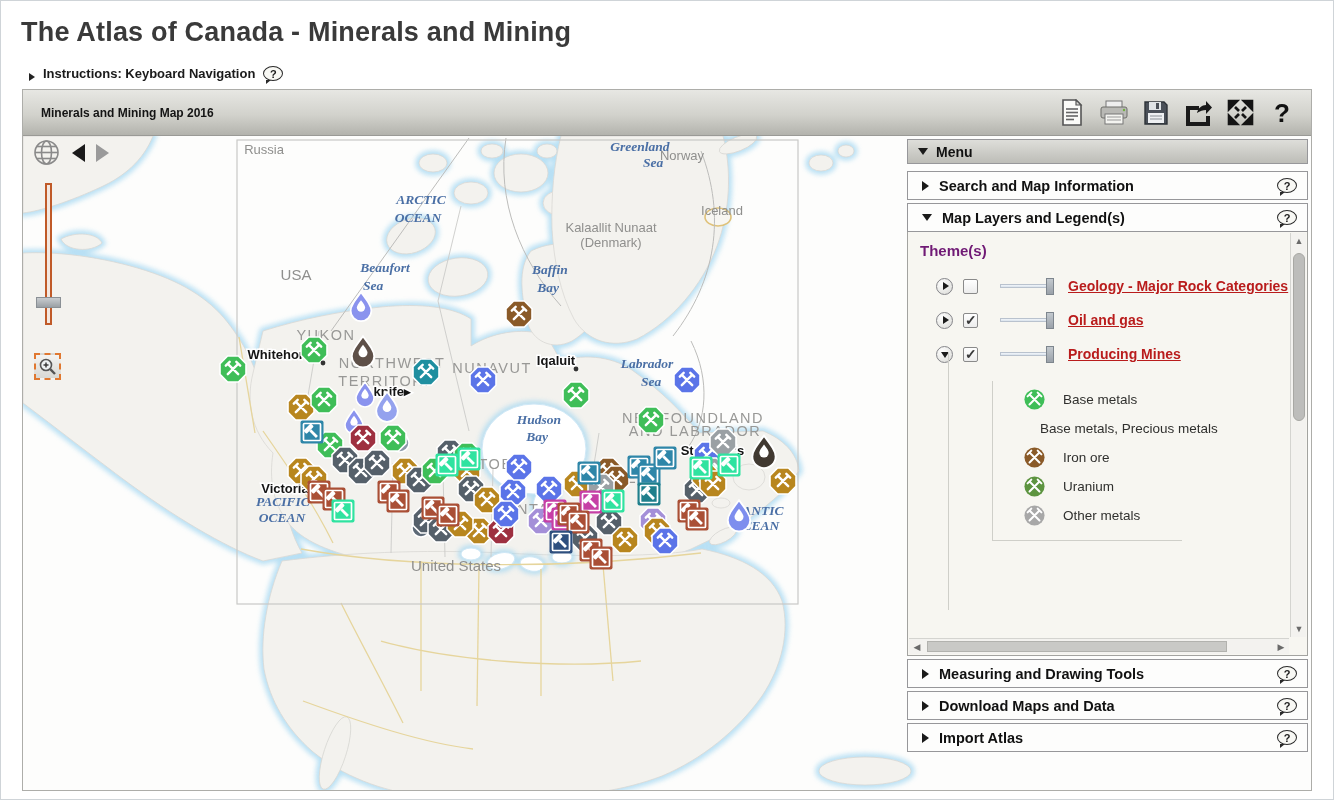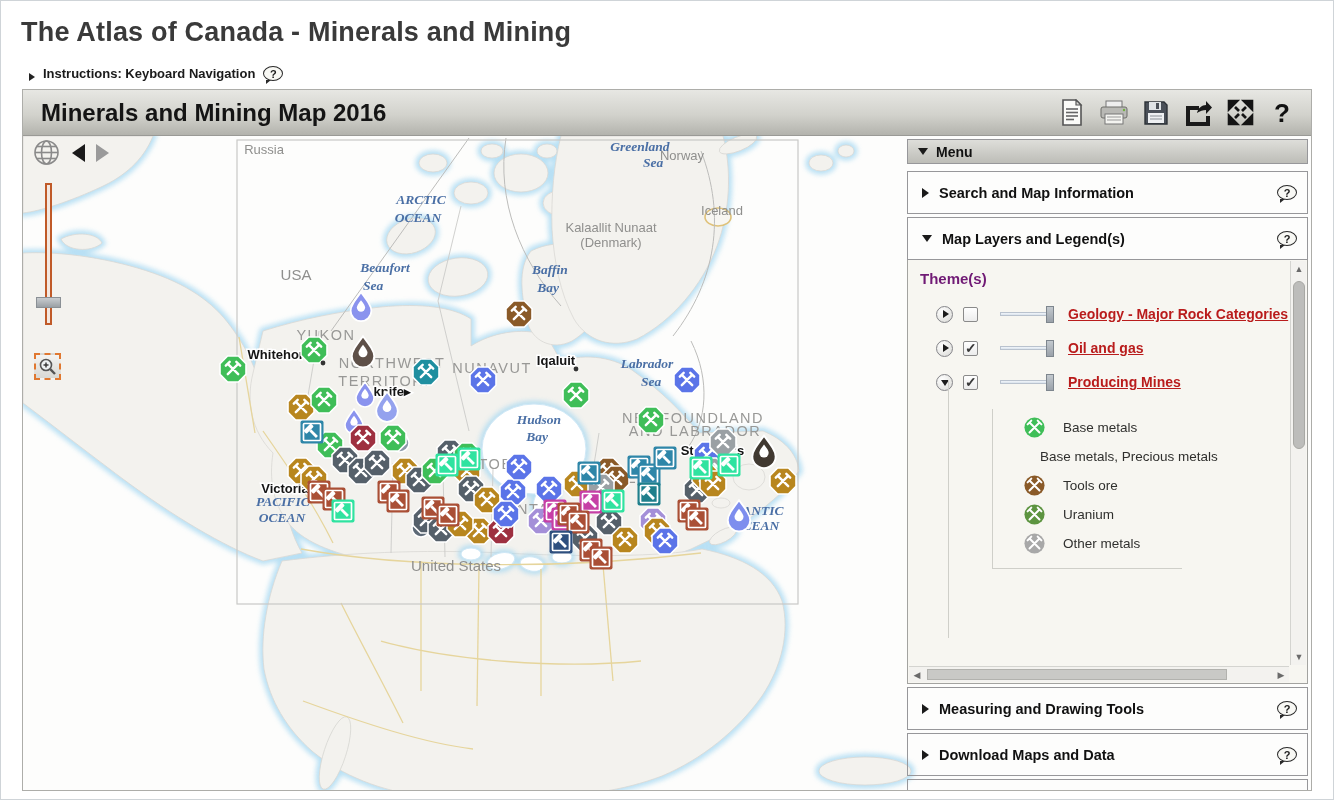--- a/index.html
+++ b/index.html
@@ -10,21 +10,21 @@
   .h1 { font-size:27px; font-weight:bold; color:#3a3a3a; padding:16px 0 0 20px; letter-spacing:.2px; }
   .instr { display:flex; align-items:flex-end; gap:8px; padding:18px 0 8px 28px; }
   .instr .tri-r-sm { width:0; height:0; border-left:6px solid #222; border-top:4px solid transparent; border-bottom:4px solid transparent; }
   .instr .lbl { font-size:13px; font-weight:bold; color:#1a1a1a; }
   .help-bubble { width:20px; height:15px; border:1.5px solid #2a2a2a; border-radius:50%; background:#f8f8f4; font-size:11px; font-weight:bold; color:#1a1a1a; display:inline-flex; align-items:center; justify-content:center; position:relative; flex:0 0 auto; }
   .help-bubble::after{ content:""; position:absolute; left:2px; bottom:-4px; border-left:5px solid #2a2a2a; border-bottom:4px solid transparent; }
 
   
   .viewer { position:absolute; left:21px; right:21px; top:88px; height:702px; border:1px solid #adadA9; background:#fdfdfb; }
   .titlebar { height:46px; background:linear-gradient(#e7e7e3 0%, #d2d2cc 55%, #b3b3ad 100%); border-bottom:1px solid #9a9a96; display:flex; align-items:center; padding:0 14px 0 18px; }
-  .titlebar .vtitle { font-size:24px; font-weight:bold; color:#141414; }
+  .titlebar .vtitle { font-size:12px; font-weight:bold; color:#141414; }
   .tb-icons { margin-left:auto; display:flex; align-items:center; gap:12px; }
   .tb-icons .icn { width:30px; height:30px; display:flex; align-items:center; justify-content:center; cursor:pointer; }
   .tb-icons .qmark { font-size:26px; font-weight:bold; color:#111; line-height:1; }
 
   .vbody { position:relative; height:654px; overflow:hidden; background:#fdfdfb; }
   .mapsvg { position:absolute; left:0; top:0; }
 
   
   .mapctl { position:absolute; left:0; top:0; }
   .globe { position:absolute; left:10px; top:3px; }
@@ -34,21 +34,21 @@
   .zslider-handle { position:absolute; left:13px; top:161px; width:25px; height:11px; background:linear-gradient(#c8cccf,#9aa0a5); border:1px solid #8a9095; cursor:pointer; }
   .zoombtn { position:absolute; left:11px; top:217px; width:27px; height:27px; border:2px dashed #e07830; background:linear-gradient(#f4f4f2,#d8d8d4); display:flex; align-items:center; justify-content:center; cursor:pointer; }
 
   
   .sidebar { position:absolute; top:3px; right:3px; width:401px; }
   .menubar { height:25px; background:linear-gradient(#dededa,#bdbdb7); border:1px solid #97979a; display:flex; align-items:center; gap:8px; padding:0 10px; margin-bottom:7px; cursor:pointer; }
   .menubar .mlbl { font-size:14px; font-weight:bold; color:#111; }
   .tri-d { width:0; height:0; border-top:7px solid #1a1a1a; border-left:5px solid transparent; border-right:5px solid transparent; }
   .tri-r { width:0; height:0; border-left:7px solid #1a1a1a; border-top:5px solid transparent; border-bottom:5px solid transparent; }
   .panel { margin-bottom:3px; }
-  .phead { height:43px; background:linear-gradient(#ececе8,#ffffff 2%,#e4e4de 55%,#c6c6c0); border:1px solid #97979a; display:flex; align-items:center; gap:10px; padding:0 10px 0 14px; cursor:pointer; }
+  .phead { height:29px; background:linear-gradient(#ececе8,#ffffff 2%,#e4e4de 55%,#c6c6c0); border:1px solid #97979a; display:flex; align-items:center; gap:10px; padding:0 10px 0 14px; cursor:pointer; }
   .phead .plbl { font-size:14.5px; font-weight:bold; color:#111; }
   .phead .help-bubble { margin-left:auto; }
 
   .pbody { border:1px solid #a3a3a0; border-top:none; background:#f7f6f1; position:relative; height:424px; overflow:hidden; }
   .layers-content { position:absolute; left:0; top:0; right:17px; bottom:17px; overflow:hidden; padding:10px 0 0 12px; }
   .theme-h { font-size:15px; font-weight:bold; color:#701a75; margin-bottom:10px; }
   .trow { display:flex; align-items:center; height:34px; padding-left:16px; position:relative; }
   .trow.sub { padding-left:52px; height:30px; }
   .xbtn { width:17px; height:17px; border-radius:50%; border:1px solid #85858a; background:radial-gradient(circle at 35% 30%, #ffffff, #d9d9d5); display:flex; align-items:center; justify-content:center; flex:0 0 auto; cursor:pointer; }
   .xbtn .t-r { width:0;height:0;border-left:6px solid #1c1c1c;border-top:4px solid transparent;border-bottom:4px solid transparent; margin-left:2px;}
@@ -850,21 +850,21 @@
                       <circle r="10.5" fill="#a48fd8"></circle>
                       <path d="M-5.2,-5.2L5.2,5.2M5.2,-5.2L-5.2,5.2M-7.2,-3.3L-3.3,-7.2M3.3,-7.2L7.2,-3.3" stroke="#fff" stroke-width="2.1" stroke-linecap="round" fill="none"></path>
                     </svg>
                     <span class="llbl">Base metals, Precious metals</span>
                   </div>
                   <div class="legend-item">
                     <svg width="23" height="23" viewBox="-12 -12 24 24">
                       <circle r="10.5" fill="#8a5a28"></circle>
                       <path d="M-5.2,-5.2L5.2,5.2M5.2,-5.2L-5.2,5.2M-7.2,-3.3L-3.3,-7.2M3.3,-7.2L7.2,-3.3" stroke="#fff" stroke-width="2.1" stroke-linecap="round" fill="none"></path>
                     </svg>
-                    <span class="llbl">Tools ore</span>
+                    <span class="llbl">Iron ore</span>
                   </div>
                   <div class="legend-item">
                     <svg width="23" height="23" viewBox="-12 -12 24 24">
                       <circle r="10.5" fill="#5d9440"></circle>
                       <path d="M-5.2,-5.2L5.2,5.2M5.2,-5.2L-5.2,5.2M-7.2,-3.3L-3.3,-7.2M3.3,-7.2L7.2,-3.3" stroke="#fff" stroke-width="2.1" stroke-linecap="round" fill="none"></path>
                     </svg>
                     <span class="llbl">Uranium</span>
                   </div>
                   <div class="legend-item">
                     <svg width="23" height="23" viewBox="-12 -12 24 24">

